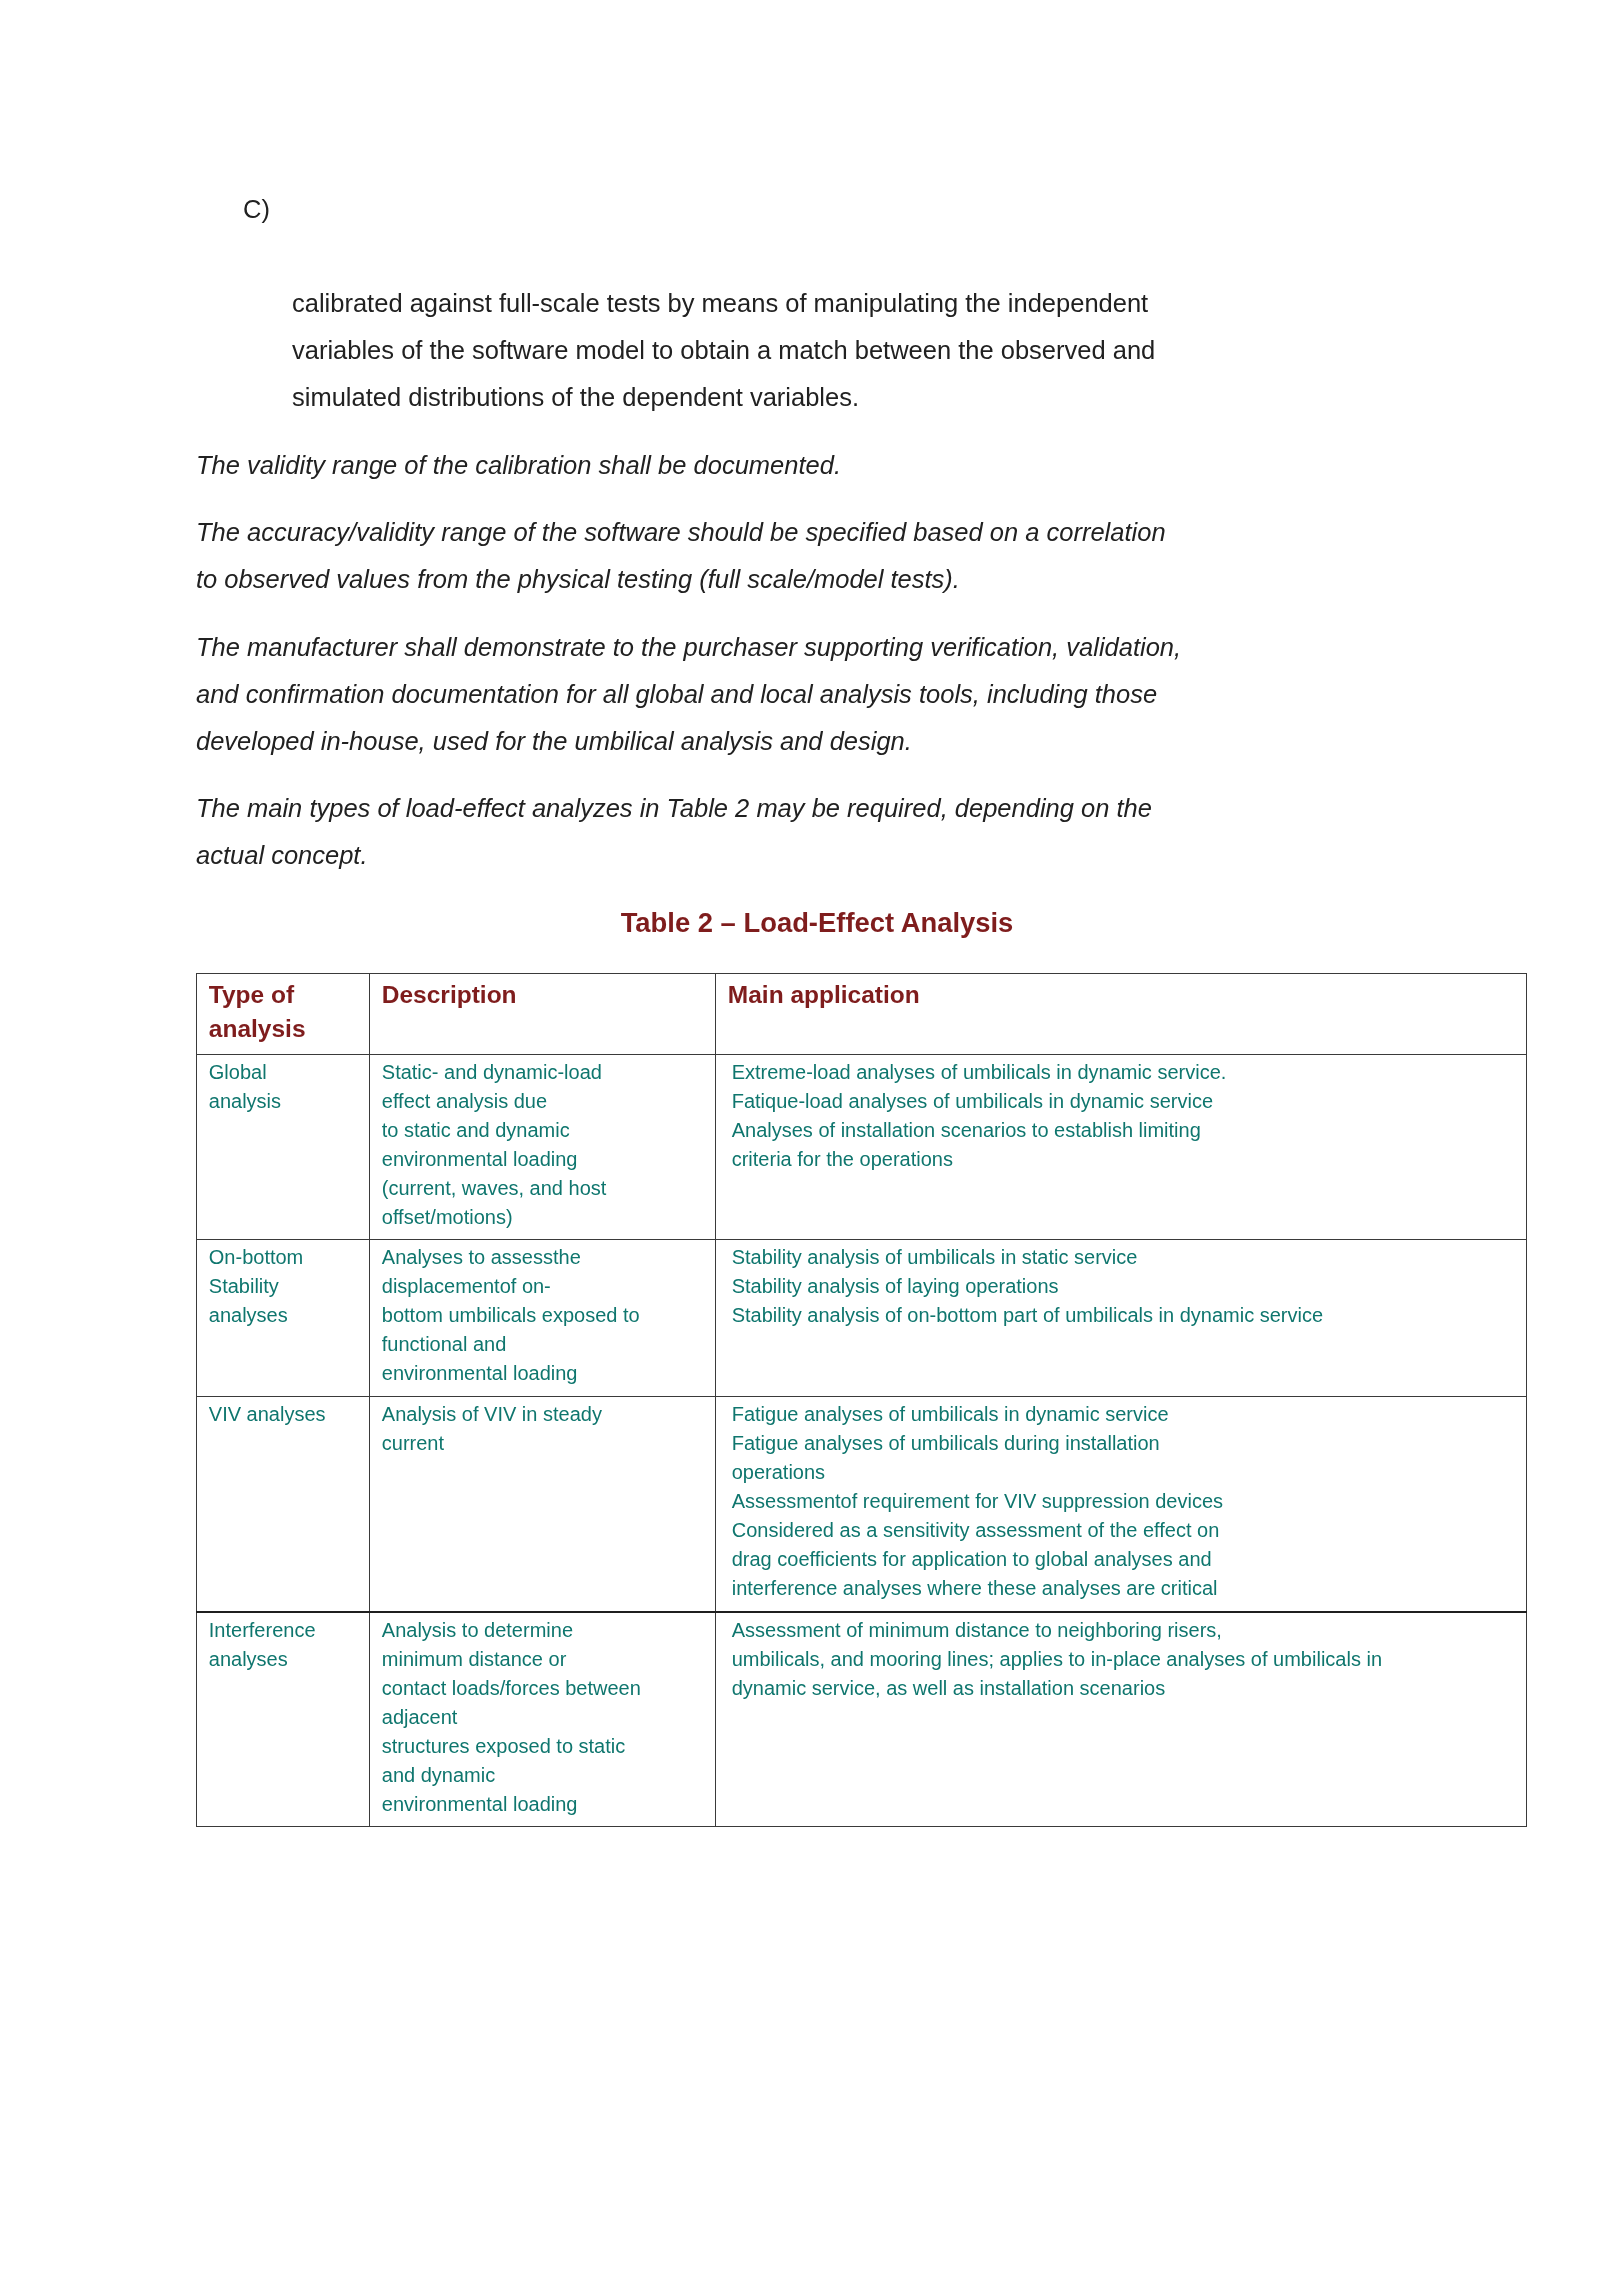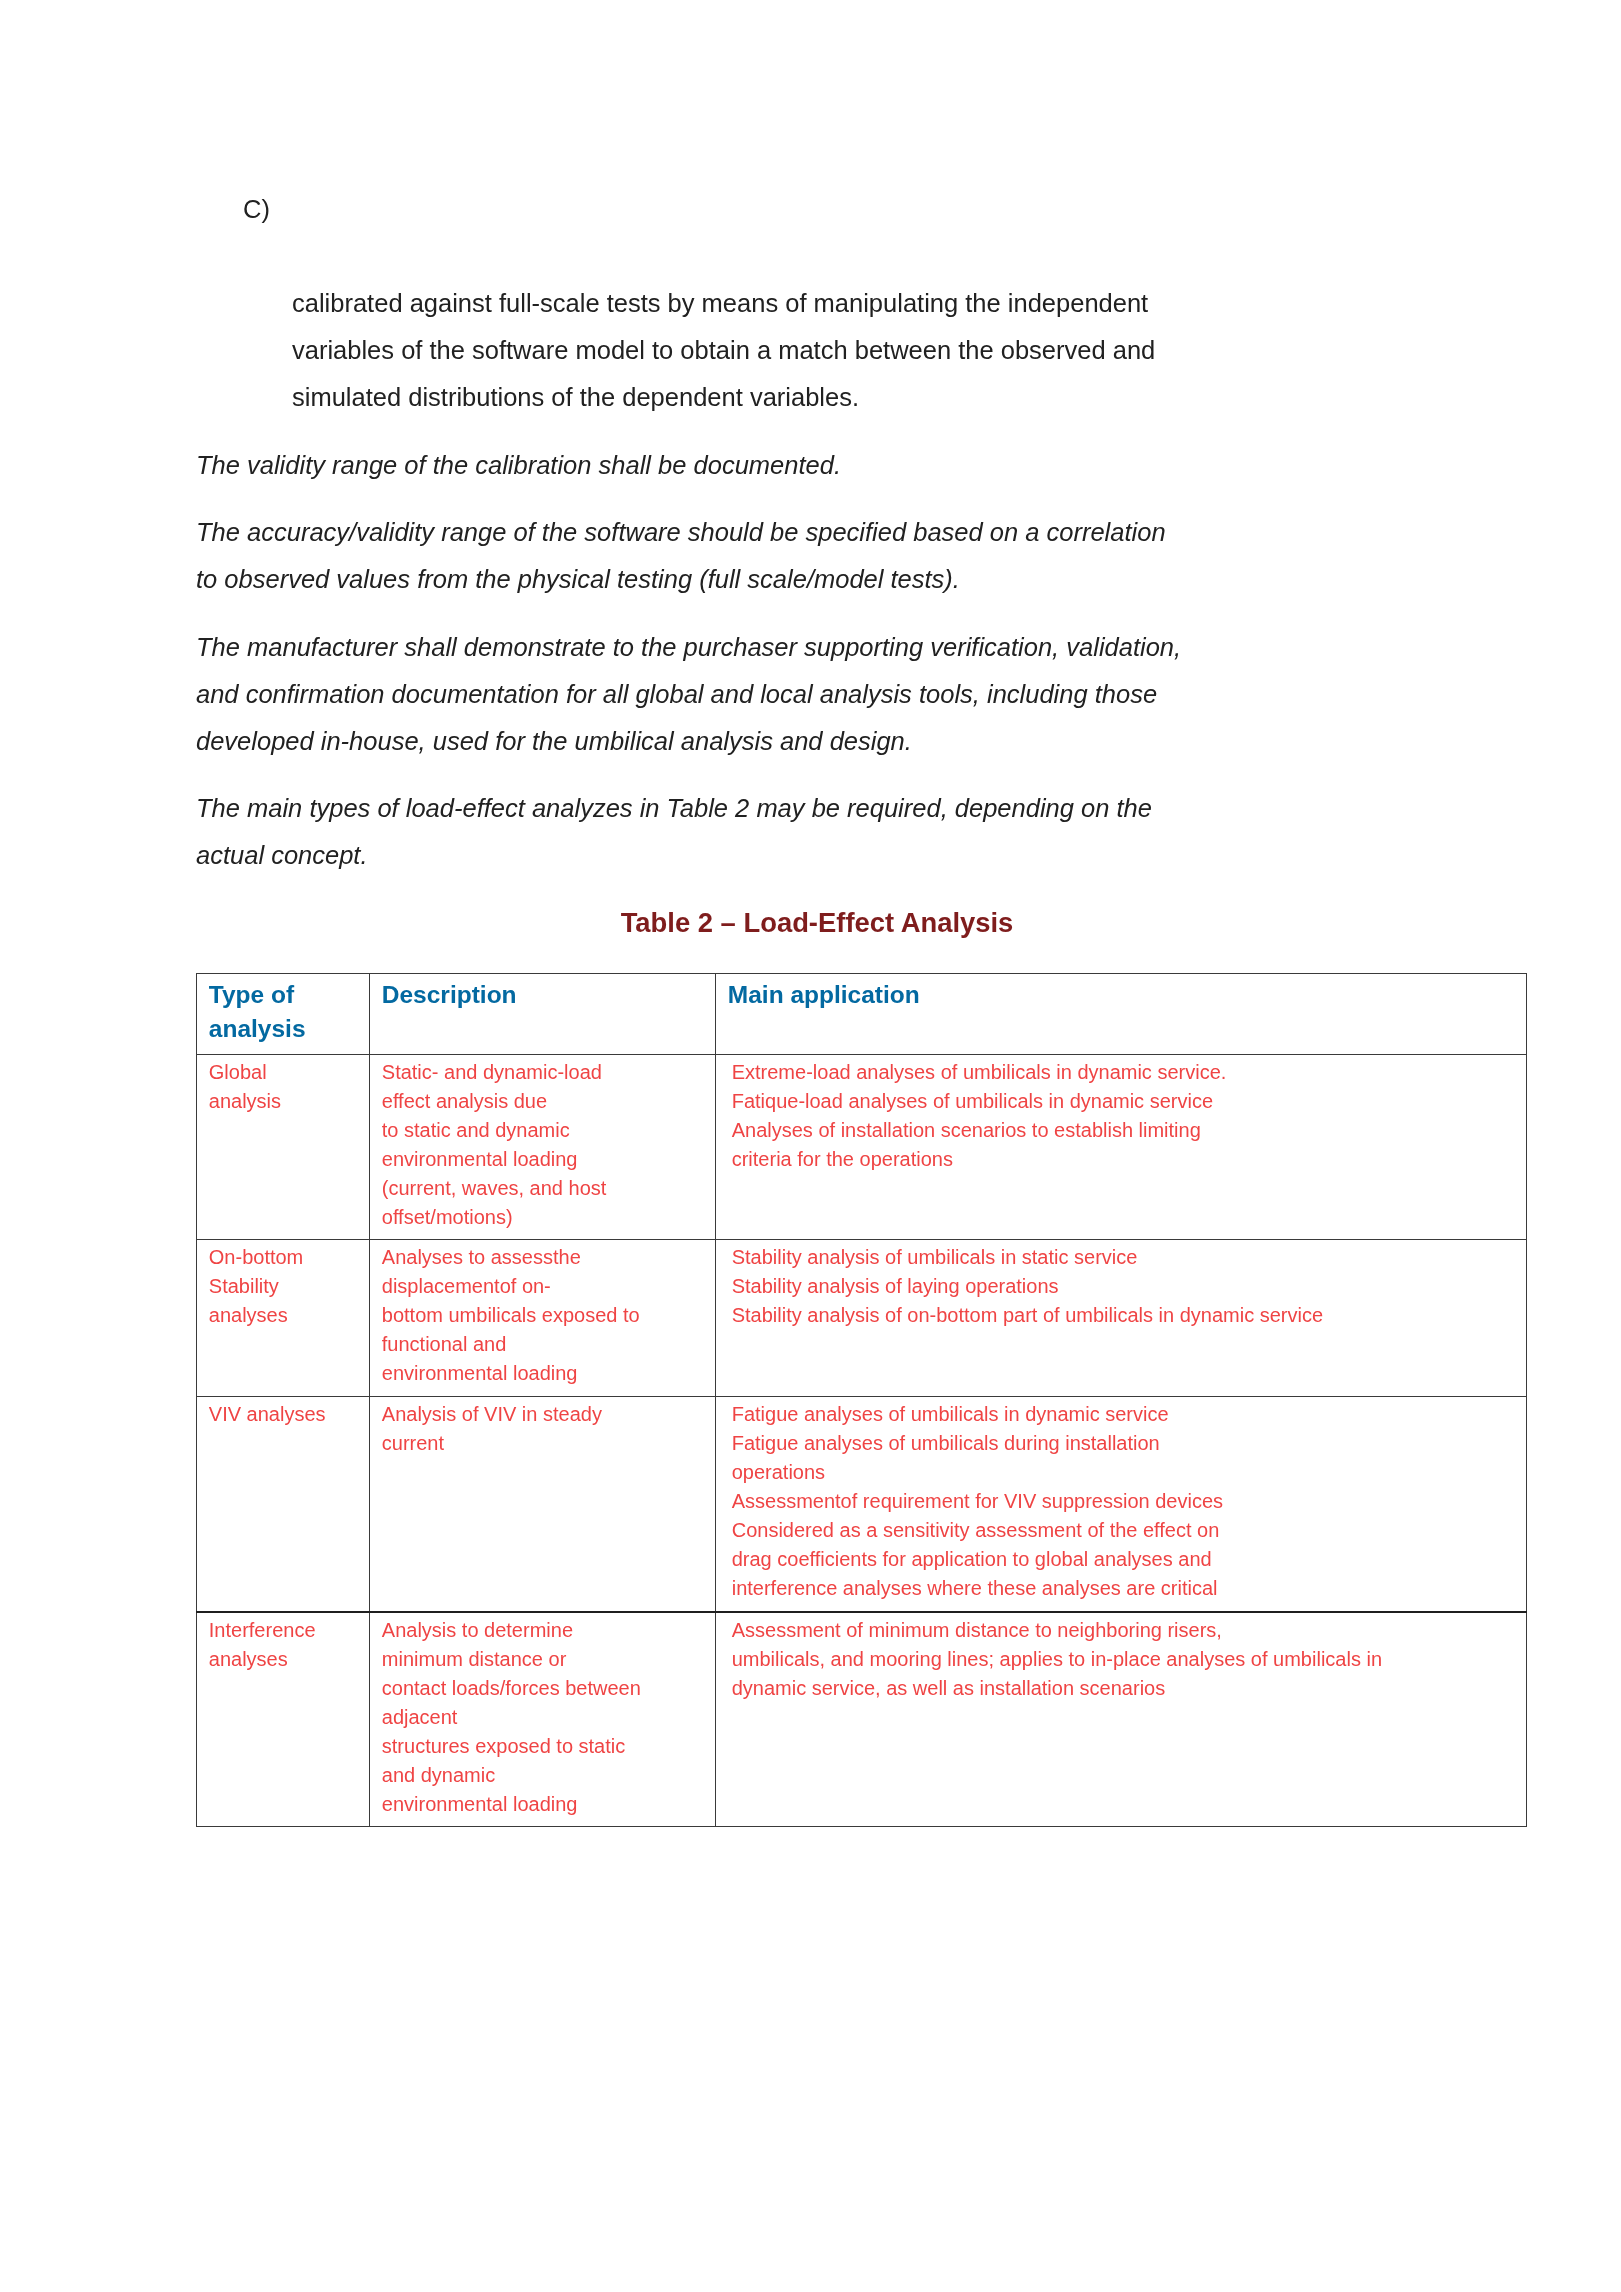--- a/index.html
+++ b/index.html
@@ -46,28 +46,28 @@
     table-layout: fixed;
   }
   .load-table col.c1 { width: 173px; }
   .load-table col.c2 { width: 346px; }
   .load-table col.c3 { width: 811px; }
   .load-table th, .load-table td {
     border: 1px solid #3a3a3a;
     vertical-align: top;
     text-align: left;
     white-space: pre-line;
-    color: #ef4444;
+    color: #0f766e;
   }
   .load-table th {
     font-size: 24.5px;
     line-height: 34px;
     font-weight: bold;
     padding: 3.9px 7.8px 7.8px 11.8px;
-    color: #0369a1;
+    color: #7f1d1d;
   }
   .load-table td {
     font-size: 20px;
     line-height: 29px;
     padding: 2.9px 7.8px 7.8px 11.8px;
   }
   .load-table td.app-cell { padding-left: 15.7px; padding-right: 9.8px; }
   .load-table tr.thick-top td { border-top: 2.9px solid #1f1f1f; }
 </style>
 </head>

